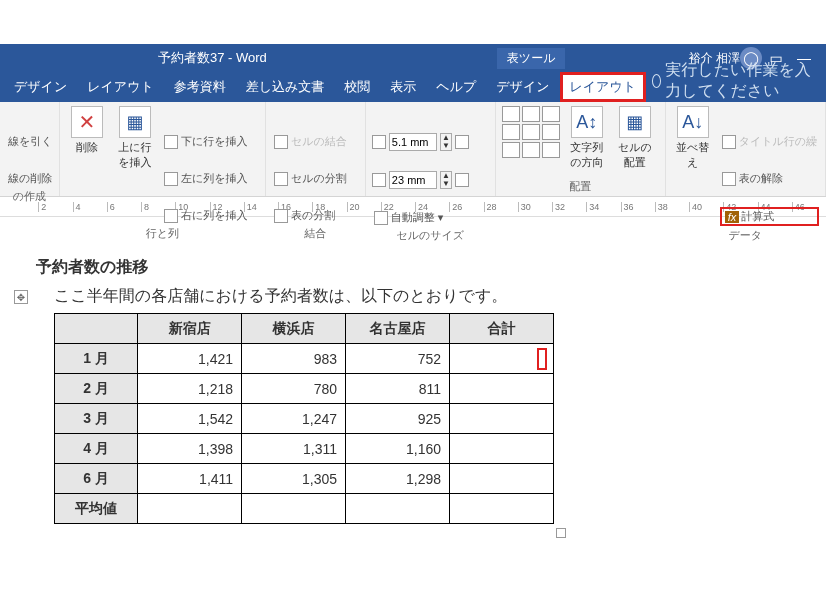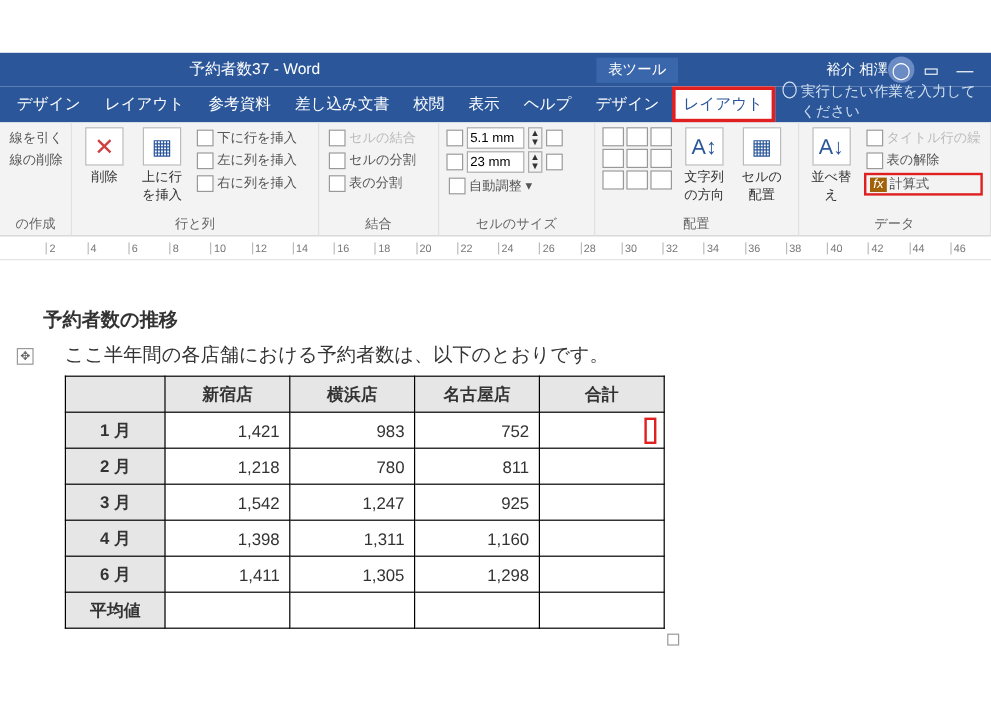--- a/index.html
+++ b/index.html
@@ -6,21 +6,21 @@
 body { font-family: "Meiryo", "Yu Gothic", sans-serif; font-size: 12px; color: #333; background: #fff; width: 826px; }
 .titlebar { background: #2b579a; color: #fff; height: 28px; display: flex; align-items: center; padding: 0 8px; margin-top: 44px; }
 .titlebar .doc-title { margin-left: 150px; font-size: 13px; }
 .titlebar .table-tools { margin-left: 230px; font-size: 12px; background: #3a66ab; padding: 2px 10px; }
 .titlebar .user-area { margin-left: auto; display: flex; align-items: center; gap: 0; }
 .user-badge { width: 22px; height: 22px; border-radius: 50%; background: #6b8bc4; display: inline-flex; align-items: center; justify-content: center; color: #fff; font-size: 14px; }
 .titlebar .win-btn { width: 28px; text-align: center; font-size: 14px; }
 .tabbar { background: #2b579a; color: #fff; height: 30px; display: flex; align-items: flex-end; padding: 0 4px; }
 .tab { padding: 6px 10px; font-size: 13px; cursor: pointer; white-space: nowrap; }
 .tab.highlighted { border: 3px solid #e02020; padding: 3px 7px; background: #fff; color: #2b579a; }
-.tell-me { margin-left: 6px; display: flex; align-items: flex-start; gap: 4px; font-size: 12px; color: #d0dff0; }
+.tell-me { margin-left: 6px; display: flex; align-items: center; gap: 4px; font-size: 16px; color: #d0dff0; }
 .bulb { width: 14px; height: 14px; border: 1px solid #d0dff0; border-radius: 50%; display:inline-block; }
 .ribbon { background: #f3f3f3; border-bottom: 1px solid #d4d4d4; height: 95px; display: flex; position: relative; font-size: 11px; }
 .group { border-right: 1px solid #e1e1e1; padding: 4px 6px 2px 6px; display: flex; flex-direction: column; justify-content: space-between; }
 .group-body { flex: 1; display: flex; gap: 6px; }
 .group-label { text-align: center; font-size: 11px; color: #666; padding-top: 2px; }
 .btn-big { width: 42px; text-align: center; font-size: 11px; }
 .icon-box { width: 32px; height: 32px; margin: 0 auto 2px auto; border: 1px solid #bbb; display: flex; align-items: center; justify-content: center; font-size: 18px; color: #2b579a; background: #fff; }
 .icon-box.del { color: #d04040; font-size: 20px; }
 .small-cmd { font-size: 11px; color: #555; padding: 1px 2px; display: flex; align-items: center; gap: 3px; white-space: nowrap; }
 .small-cmd.disabled { color: #bbb; }
@@ -40,21 +40,21 @@
 .doc-para { font-size: 16px; margin-bottom: 6px; margin-left: 18px; }
 .table-anchor { width: 14px; height: 14px; border: 1px solid #999; display: inline-flex; align-items:center; justify-content:center; font-size:10px; color:#666; background:#fff; position: absolute; margin-left: -22px; margin-top: 4px;}
 table.doc-table { border-collapse: collapse; margin-left: 18px; width: 500px; }
 table.doc-table th, table.doc-table td { border: 1px solid #000; padding: 4px 8px; font-size: 14px; height: 30px; }
 table.doc-table th { background: #e6e6e6; font-weight: bold; text-align: center; }
 table.doc-table td.rowhdr { background: #e6e6e6; font-weight: bold; text-align: center; width: 80px; }
 table.doc-table td.num { text-align: right; width: 100px; }
 table.doc-table td.sum { width: 100px; position: relative; }
 .cursor-mark { position: absolute; right: 6px; top: 4px; width: 10px; height: 22px; border: 2px solid #e02020; }
 .table-end { width: 10px; height: 10px; border: 1px solid #999; display: inline-block; margin-left: 520px; margin-top: 4px; }
-.vstack { display:flex; flex-direction:column; gap:2px; }
+.vstack { display:flex; flex-direction:column; gap:20px;margin-top:27px; }
 </style>
 </head>
 <body>
 
 <div class="titlebar">
   <span class="doc-title">予約者数37 - Word</span>
   <span class="table-tools">表ツール</span>
   <div class="user-area">
     <span>裕介 相澤</span>
     <span class="user-badge">◯</span>

